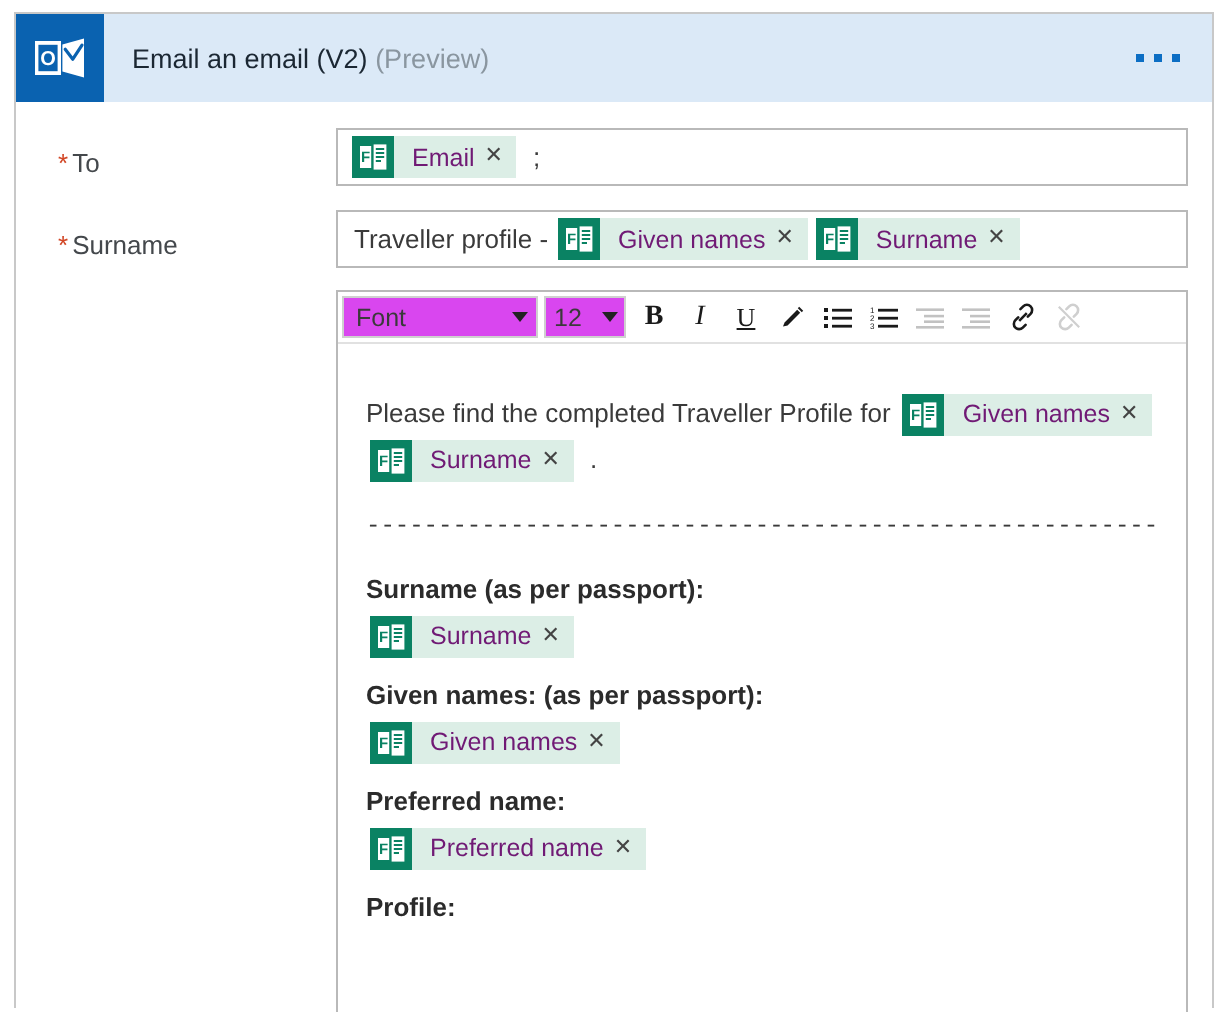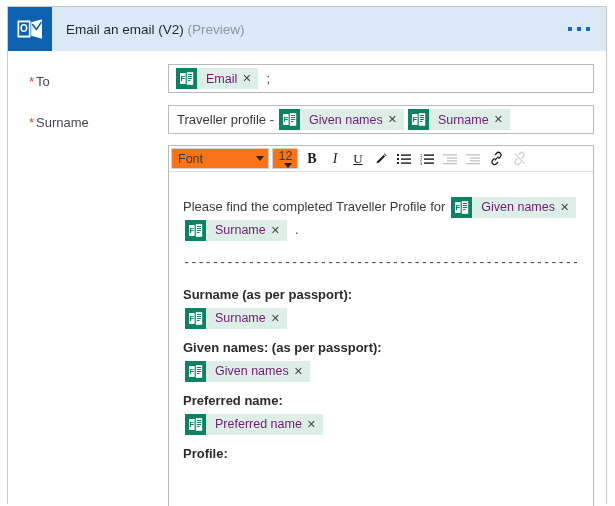--- a/index.html
+++ b/index.html
@@ -120,25 +120,25 @@
     display:flex;align-items:center;
     height:26px;
     border-bottom:1px solid #e1e1e1;
     padding:1px 2px;
     box-sizing:border-box;
   }
   .tb-sel{
     display:flex;align-items:center;justify-content:space-between;
     border:1px solid #cfcfcf;
     height:21px;box-sizing:border-box;
-    background:#f97316;font-size:12.5px;color:#3a3a3a;
+    background:#d946ef;font-size:12.5px;color:#3a3a3a;
     cursor:pointer;margin-right:3px;
   }
   .tb-font{width:98px;padding:0 4px 0 6px;}
-  .tb-size{width:26px;padding:0 3px 0 4px;flex-direction:column;}
+  .tb-size{width:41px;padding:0 3px 0 4px;}
   .caret{
     width:0;height:0;border-left:4px solid transparent;
     border-right:4px solid transparent;border-top:5px solid #222;
     margin-left:4px;
   }
   .tb-btn{
     width:22px;height:21px;
     border:1px solid transparent;
     display:flex;align-items:center;justify-content:center;
     font-size:13px;color:#1a1a1a;cursor:pointer;

